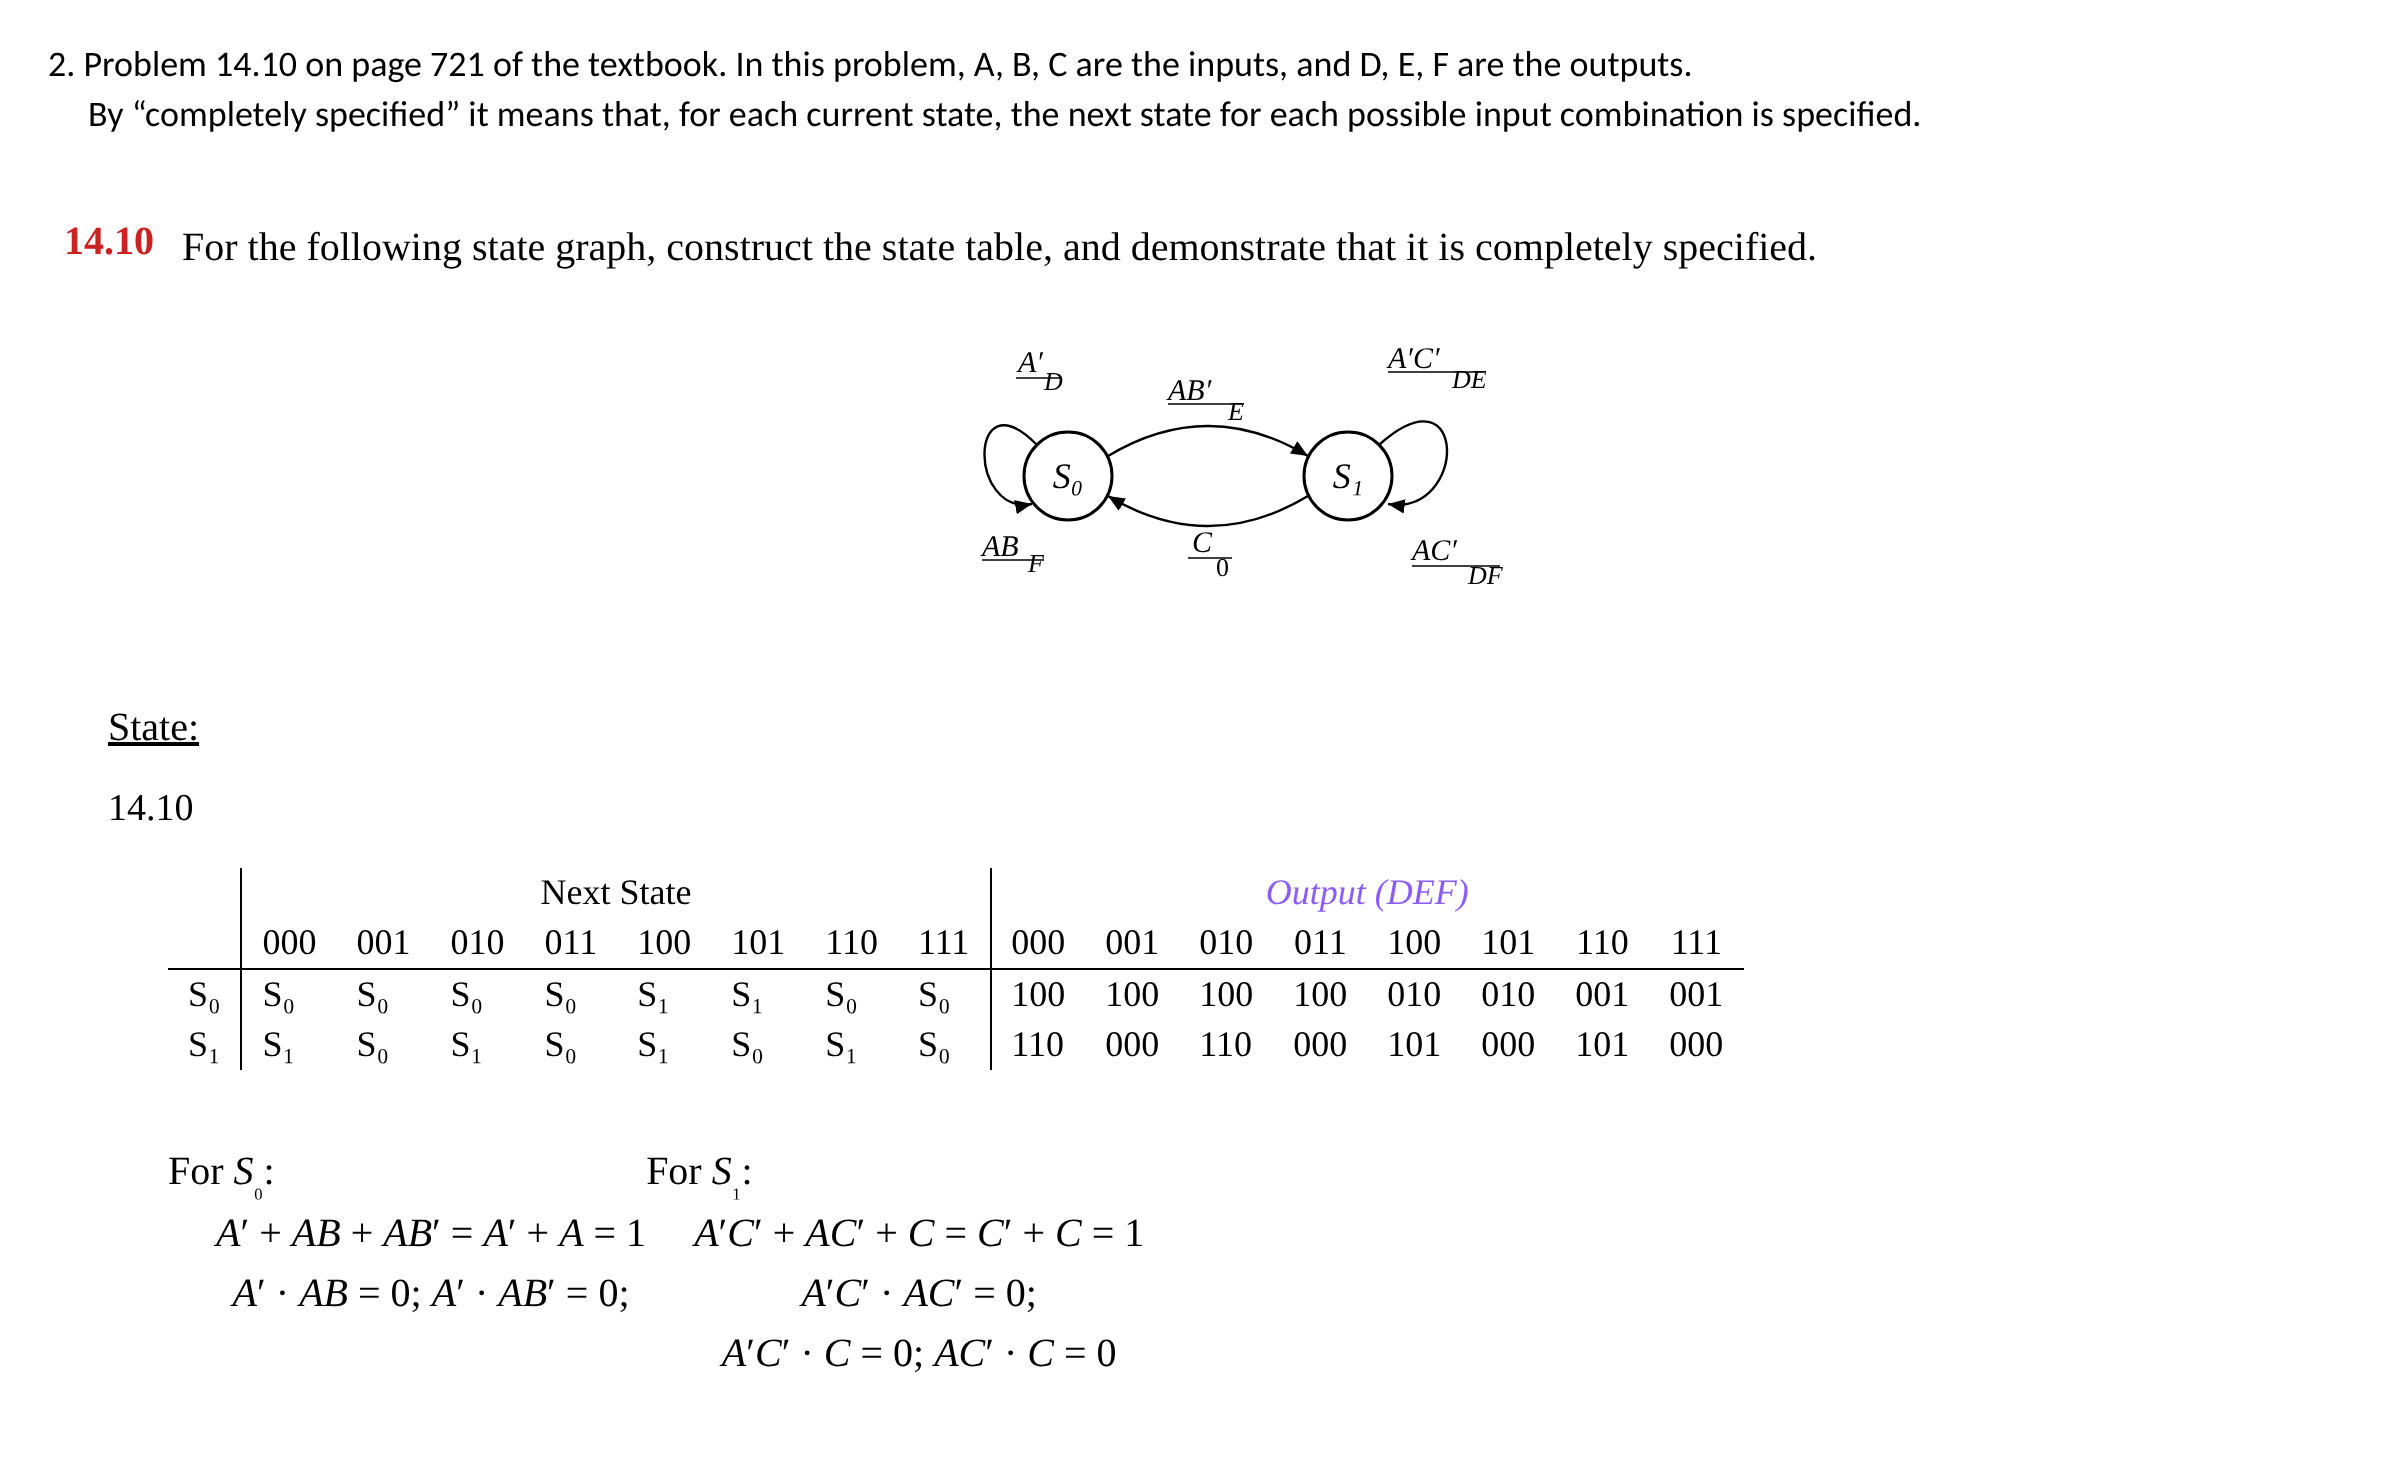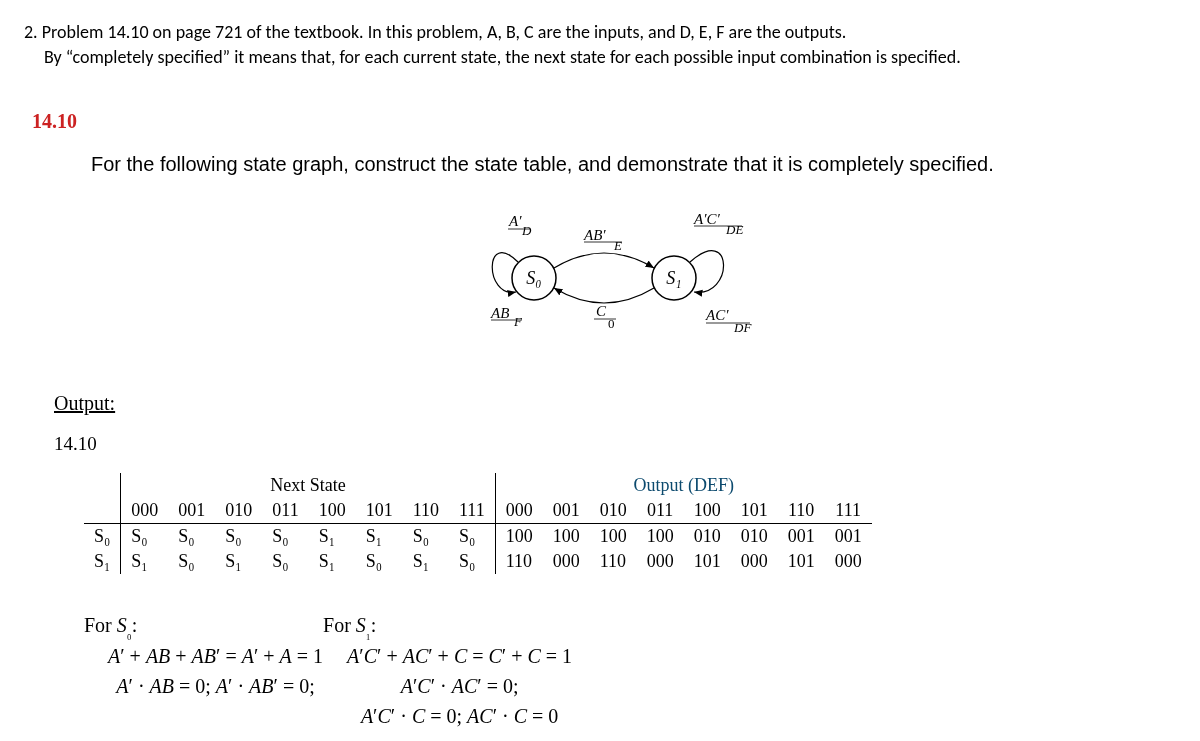--- a/index.html
+++ b/index.html
@@ -25,24 +25,23 @@
     align-items: flex-start;
   }
   .prob-num {
     color: #cc2222;
     font-weight: bold;
     font-family: Georgia, 'Times New Roman', serif;
     font-size: 20px;
     margin-right: 14px;
   }
   .prob-text {
-    font-family: Liberation Sans, sans-serif;
+    font-family: Liberation Serif, serif;
     font-size: 20px;
     line-height: 1.4;
-    margin-top: 40px;
   }
   .diagram-wrap {
     text-align: center;
     margin: 20px 0 30px 0;
   }
   svg { display: inline-block; }
   .answer-heading {
     font-family: Georgia, 'Times New Roman', serif;
     font-size: 20px;
     text-decoration: underline;
@@ -61,21 +60,21 @@
     margin-left: 60px;
     margin-bottom: 40px;
   }
   .state-table td, .state-table th {
     padding: 2px 10px;
     font-weight: normal;
   }
   .top-header { border-bottom: 1px solid #000; }
   .right-border { border-right: 1px solid #000; }
   .left-border { border-left: 1px solid #000; }
-  .output-hdr { color: #0c4a6e; }
+  .output-hdr { color: #8b5cf6; font-style: italic; }
   sub { font-size: 0.7em; }
   .equations {
     display: flex;
     margin-left: 60px;
     font-family: Georgia, 'Times New Roman', serif;
     font-size: 20px;
   }
   .eq-col { }
   .eq-title { }
   .eq-line { margin-left: 24px; line-height: 1.5; font-style: italic; text-align: center;}
@@ -133,21 +132,21 @@
       <text x="322" y="36" font-family="Georgia" font-size="13" font-style="italic">DE</text>
       <line x1="290" y1="28" x2="338" y2="28" stroke="#000" stroke-width="0.8"></line>
 
       <text x="302" y="122" font-family="Georgia" font-size="15" font-style="italic">AC′</text>
       <text x="330" y="134" font-family="Georgia" font-size="13" font-style="italic">DF</text>
       <line x1="302" y1="125" x2="346" y2="125" stroke="#000" stroke-width="0.8"></line>
     </svg>
   </div>
 </div>
 
-<div class="answer-heading">Output:</div>
+<div class="answer-heading">State:</div>
 <div class="ans-num">14.10</div>
 
 <table class="state-table">
   <tbody>
       <tr>
     <th class="right-border"></th>
     <th colspan="8">Next State</th>
     <th colspan="8" class="output-hdr left-border">Output (DEF)</th>
   </tr>
   <tr class="top-header">

